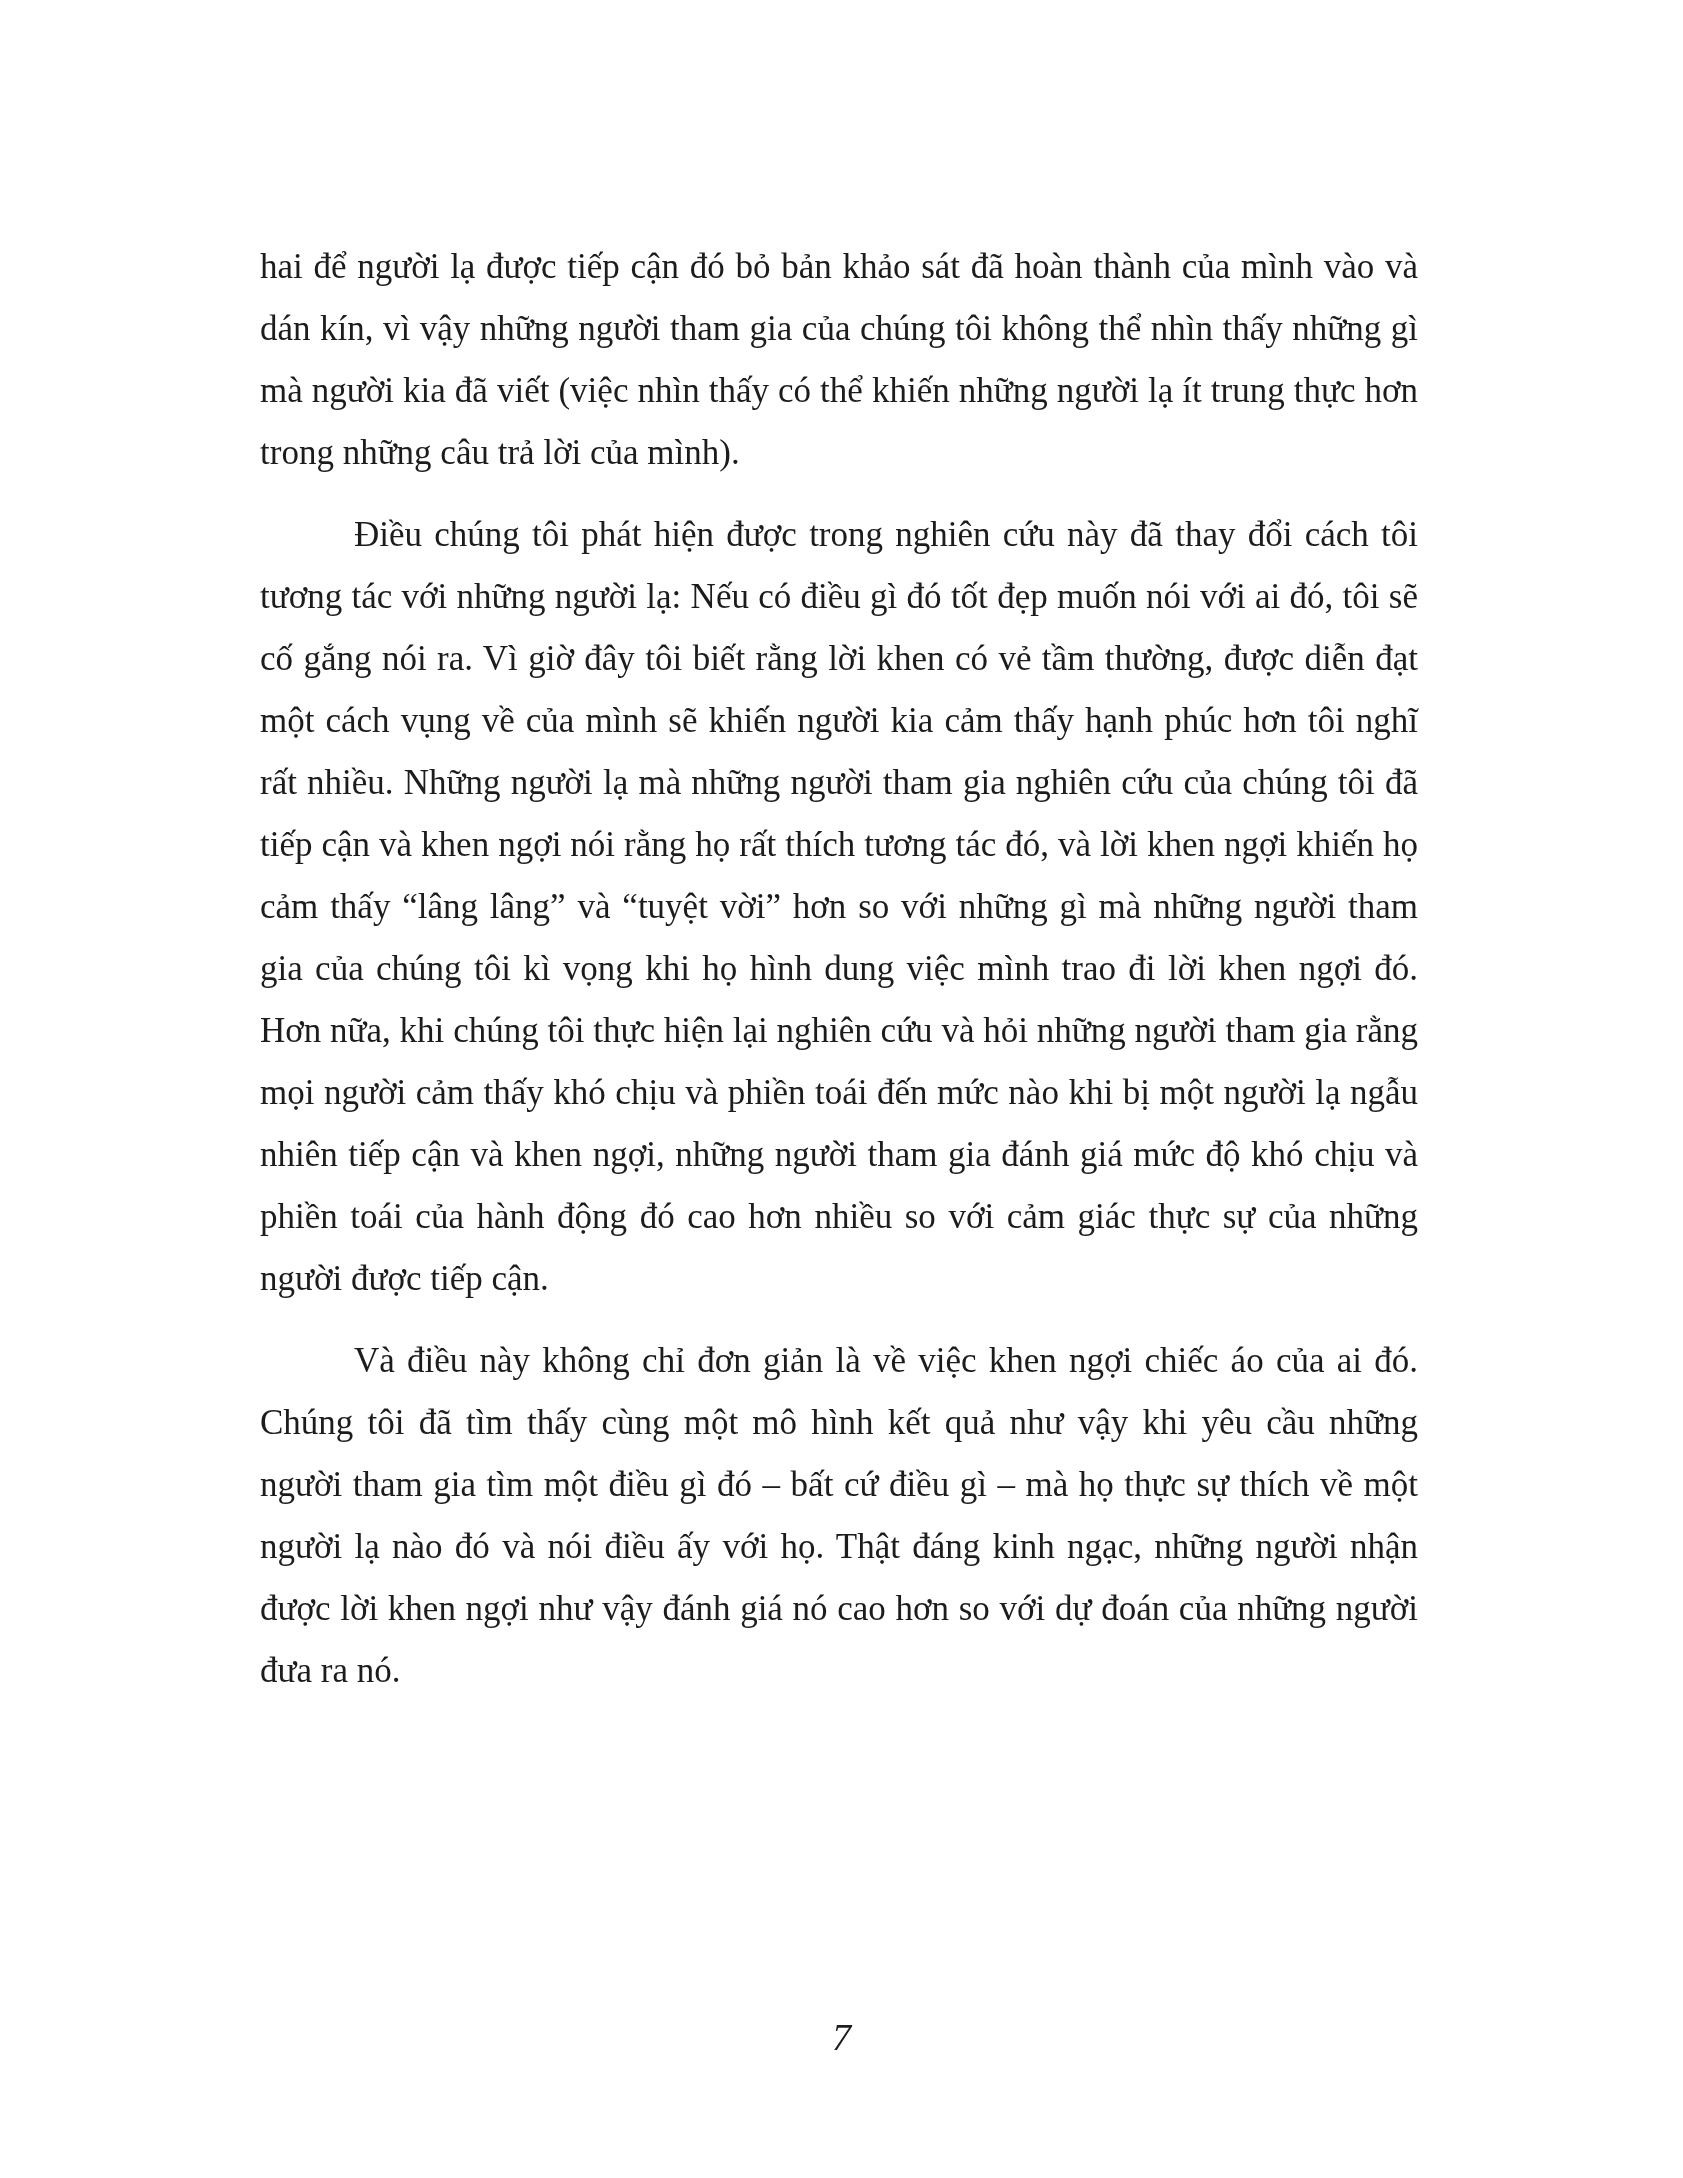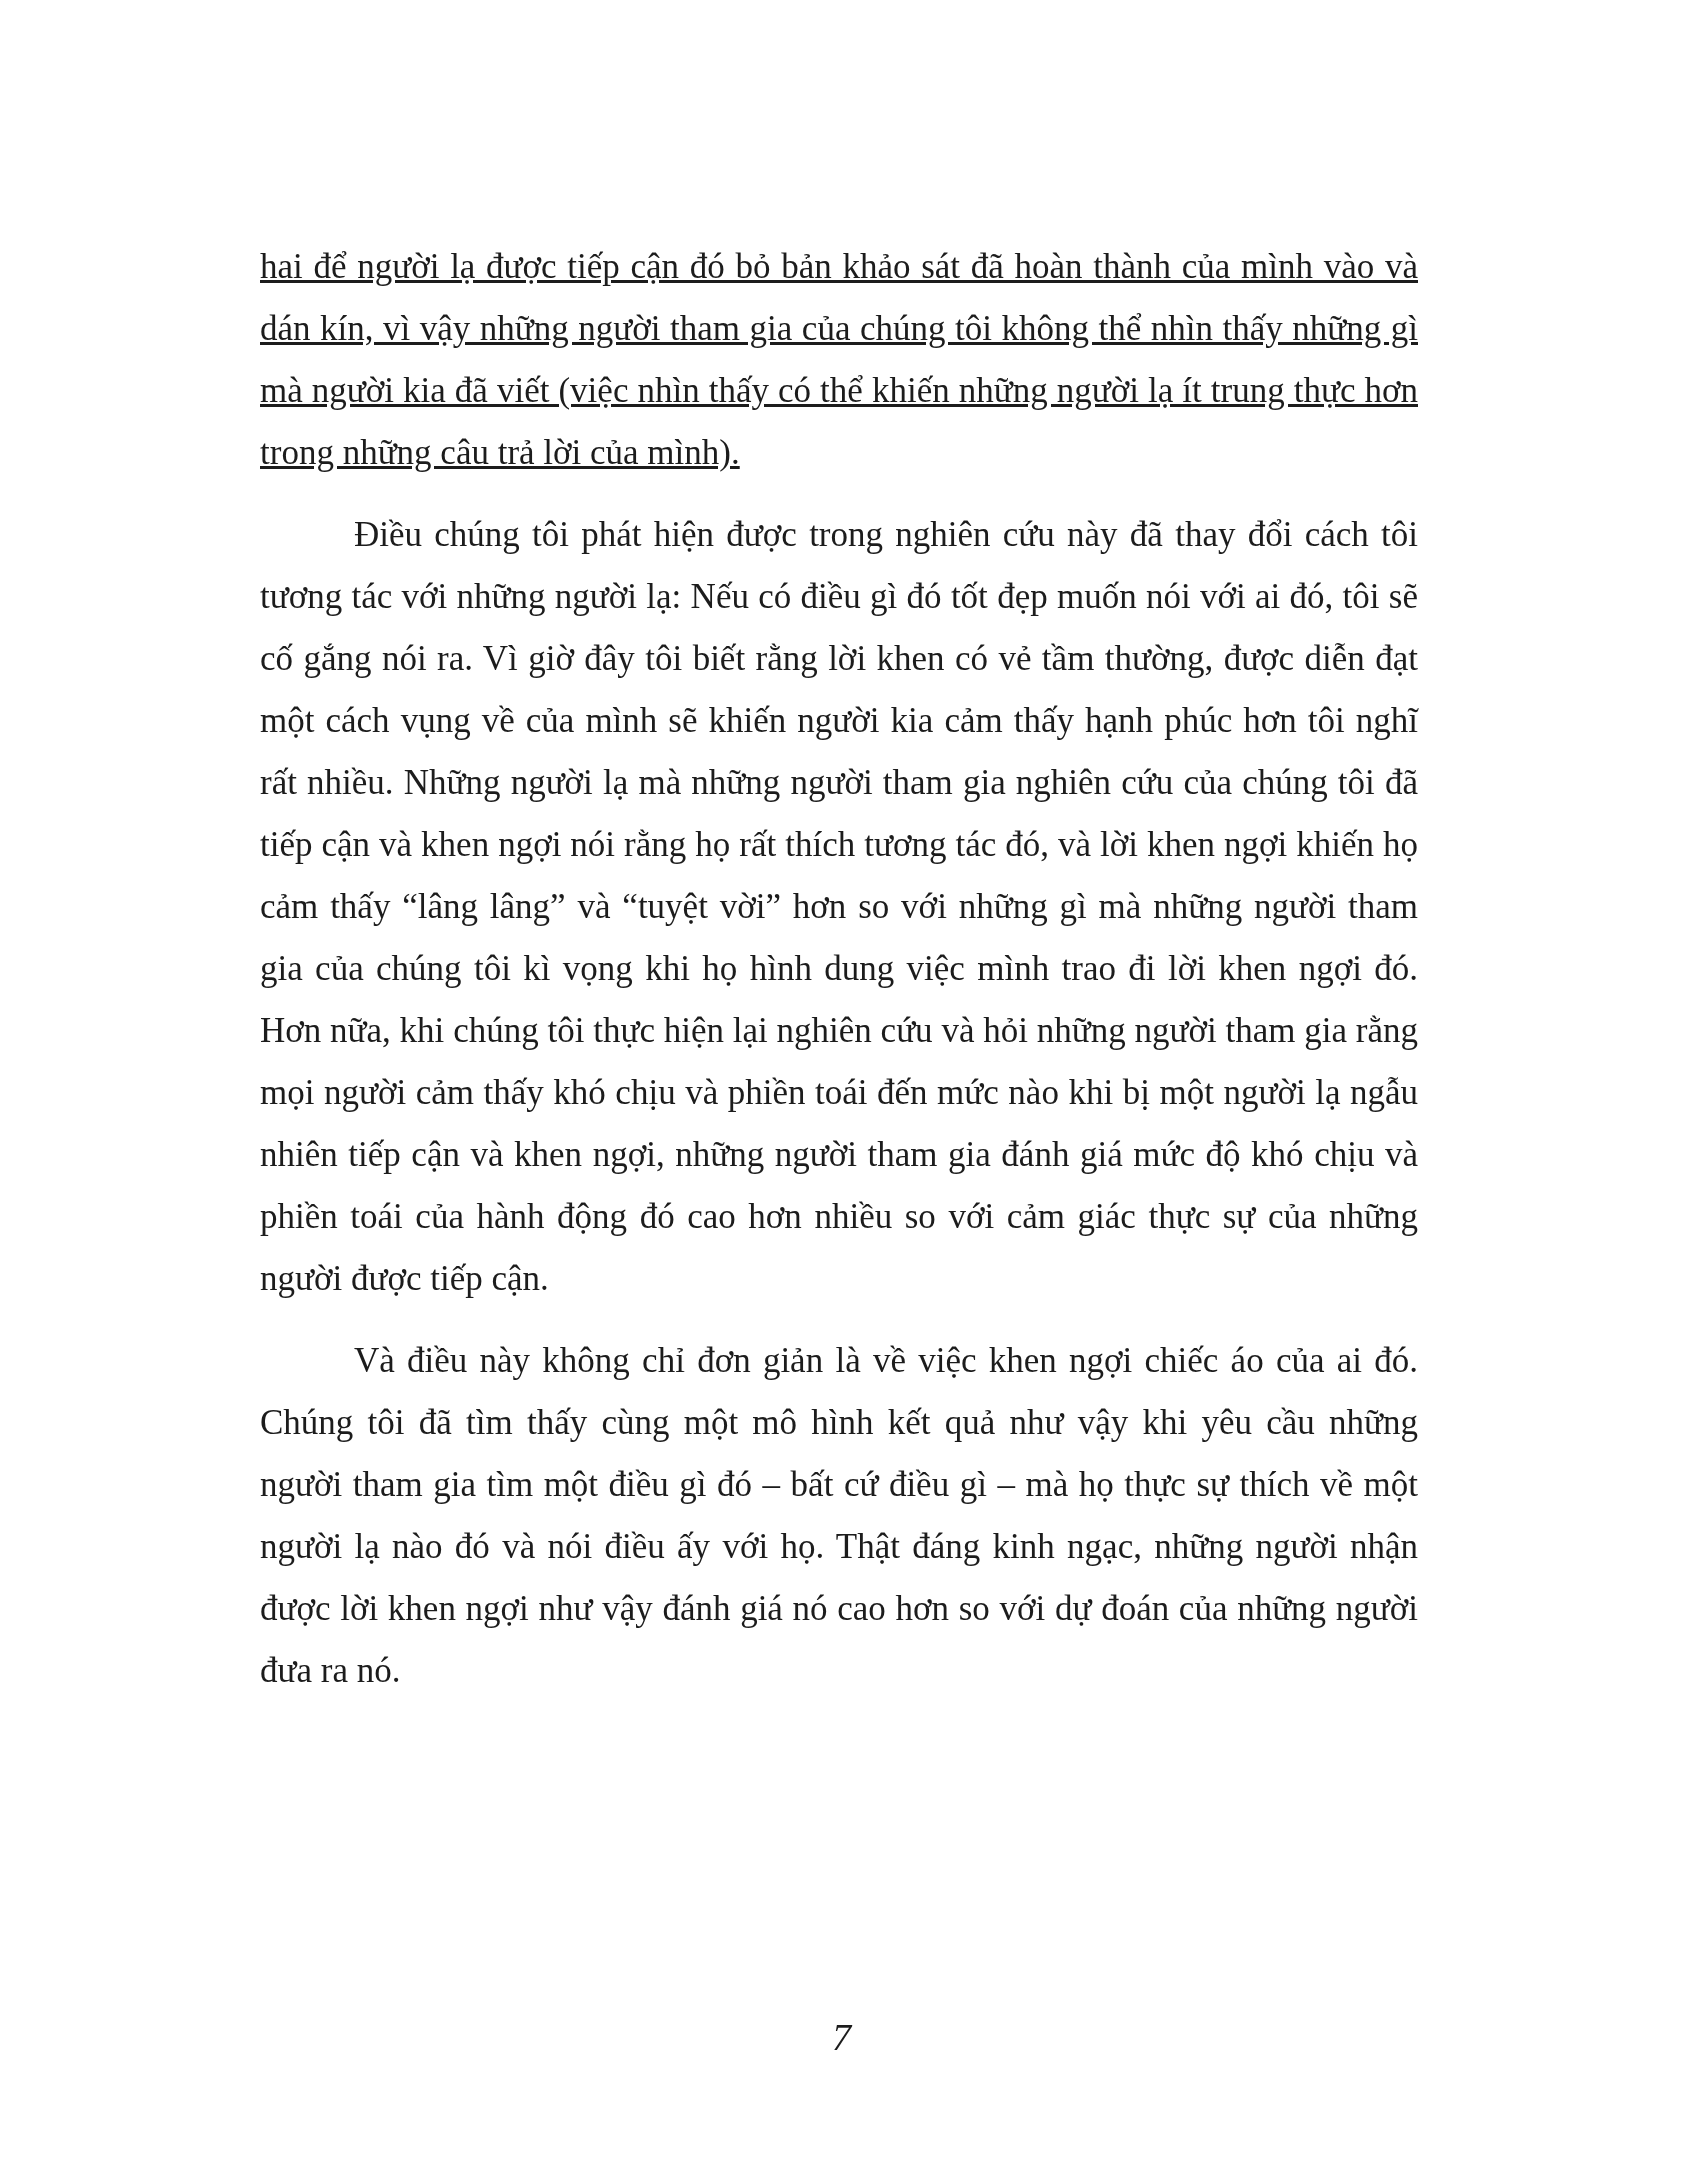--- a/index.html
+++ b/index.html
@@ -25,21 +25,20 @@
     line-height: 62px;
     text-align: justify;
     text-justify: inter-word;
   }
   .para {
     margin: 0 0 20px 0;
     text-indent: 94px;
   }
   .para.first {
     text-indent: 0;
-    text-decoration: underline;
   }
   .folio {
     position: absolute;
     left: 0;
     top: 2015px;
     width: 1683px;
     text-align: center;
     font-size: 38px;
     font-style: italic;
     color: #1c1c1c;

